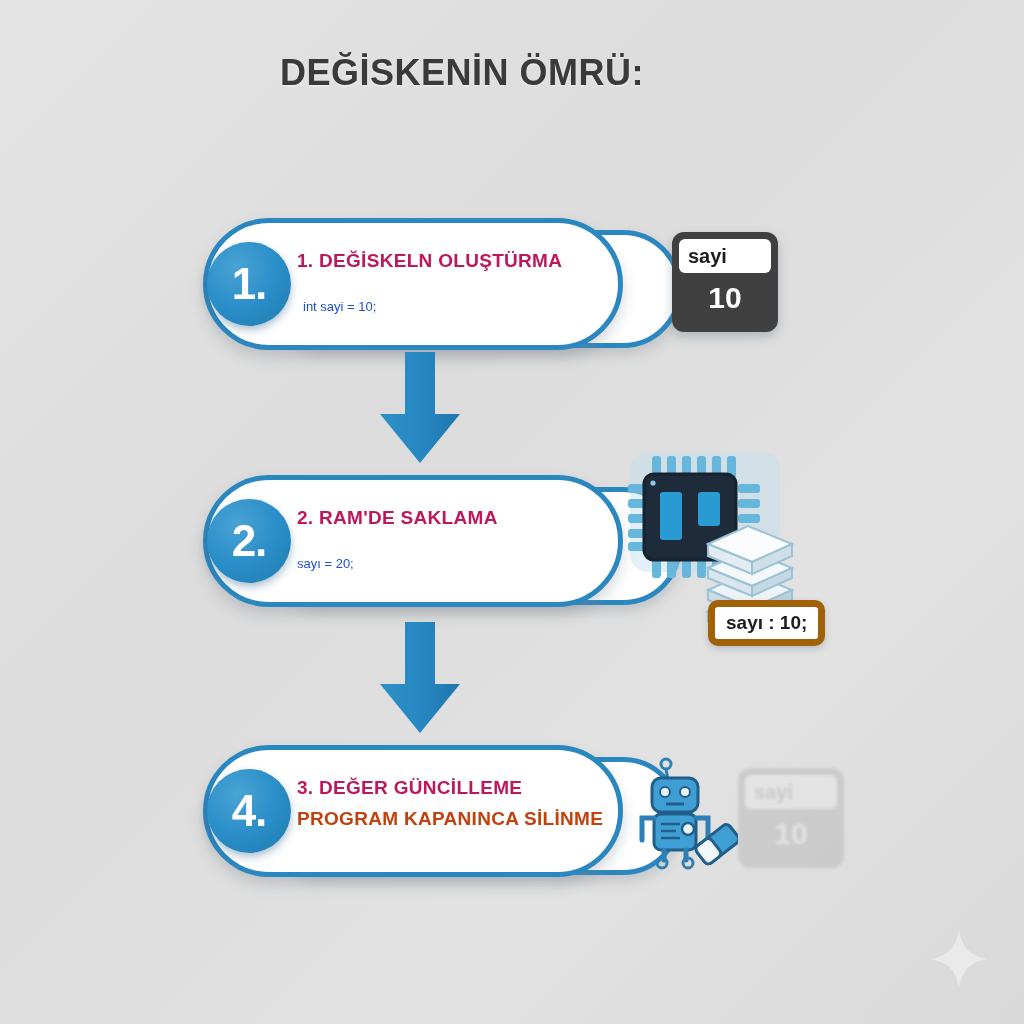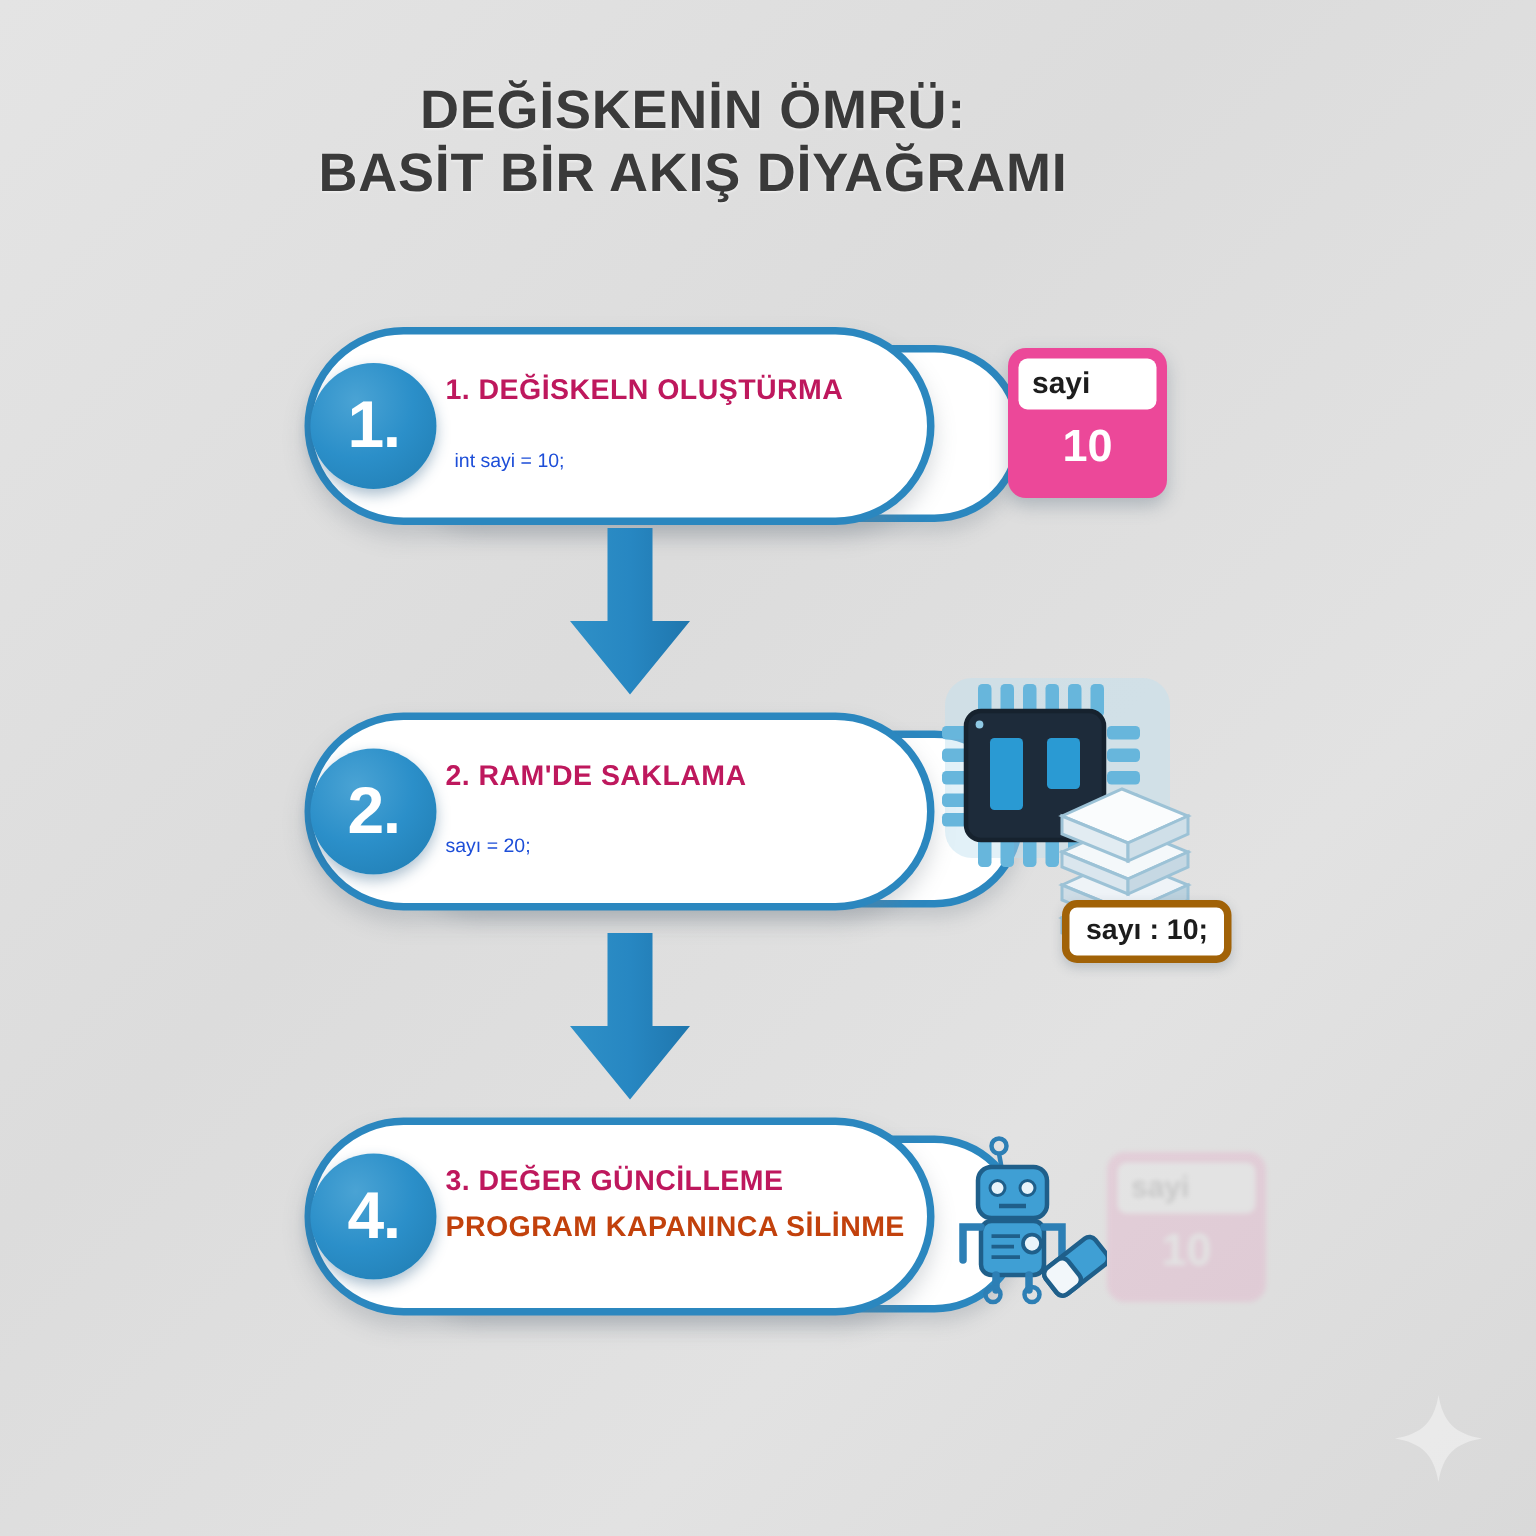--- a/index.html
+++ b/index.html
@@ -119,21 +119,21 @@
     margin-top: 9px;
     white-space: nowrap;
   }
   #step-text-1 .step-code { padding-left: 6px; }
 
   
   .var-badge {
     position: absolute;
     width: 106px;
     height: 100px;
-    background: #ec4899;
+    background: #404040;
     border-radius: 12px;
     box-shadow: 0 5px 11px rgba(90,110,125,0.35);
     z-index: 5;
     padding: 7px;
     box-sizing: border-box;
   }
   #var-badge-1 { left: 672px; top: 232px; }
   .var-badge-name {
     height: 34px;
     background: #ffffff;
@@ -195,21 +195,21 @@
     height: 115px;
     z-index: 5;
   }
 
   
   .mem-tooltip {
     position: absolute;
     left: 708px;
     top: 600px;
     background: #ffffff;
-    border: 5px solid #a16207;
+    border: 7px solid #a16207;
     border-radius: 10px;
     padding: 5px 11px;
     color: #1c1c1c;
     font-size: 19px;
     font-weight: bold;
     white-space: nowrap;
     box-shadow: 0 3px 7px rgba(100,115,130,0.3);
     z-index: 7;
   }
 
@@ -221,21 +221,20 @@
     width: 62px;
     height: 62px;
     opacity: 0.75;
   }
 </style>
 </head>
 <body>
 
 <div class="title-block">
   <div class="title-line title-line-1">DEĞİSKENİN ÖMRÜ:</div>
-  <div class="title-line title-line-2">BASİT BİR AKIŞ DİYAĞRAMI</div>
 </div>
 
 <div class="step-row" id="step-row-1">
   <div class="pill-back"></div>
   <div class="pill-front"></div>
   <div class="step-circle">1.</div>
   <div class="step-text" id="step-text-1">
     <div class="step-heading">1. DEĞİSKELN OLUŞTÜRMA</div>
     <div class="step-code">int sayi = 10;</div>
   </div>

